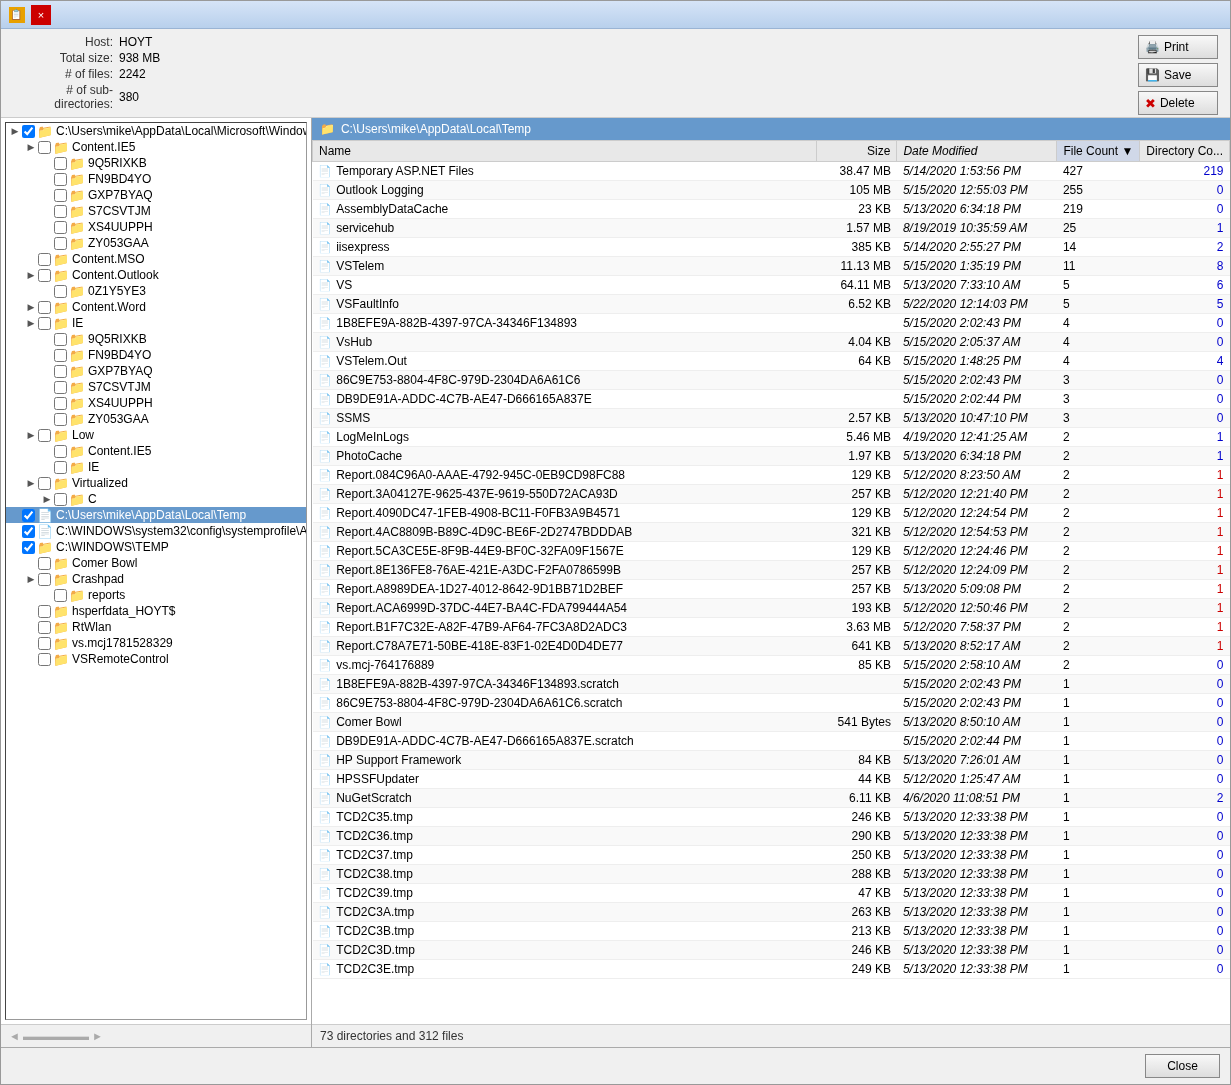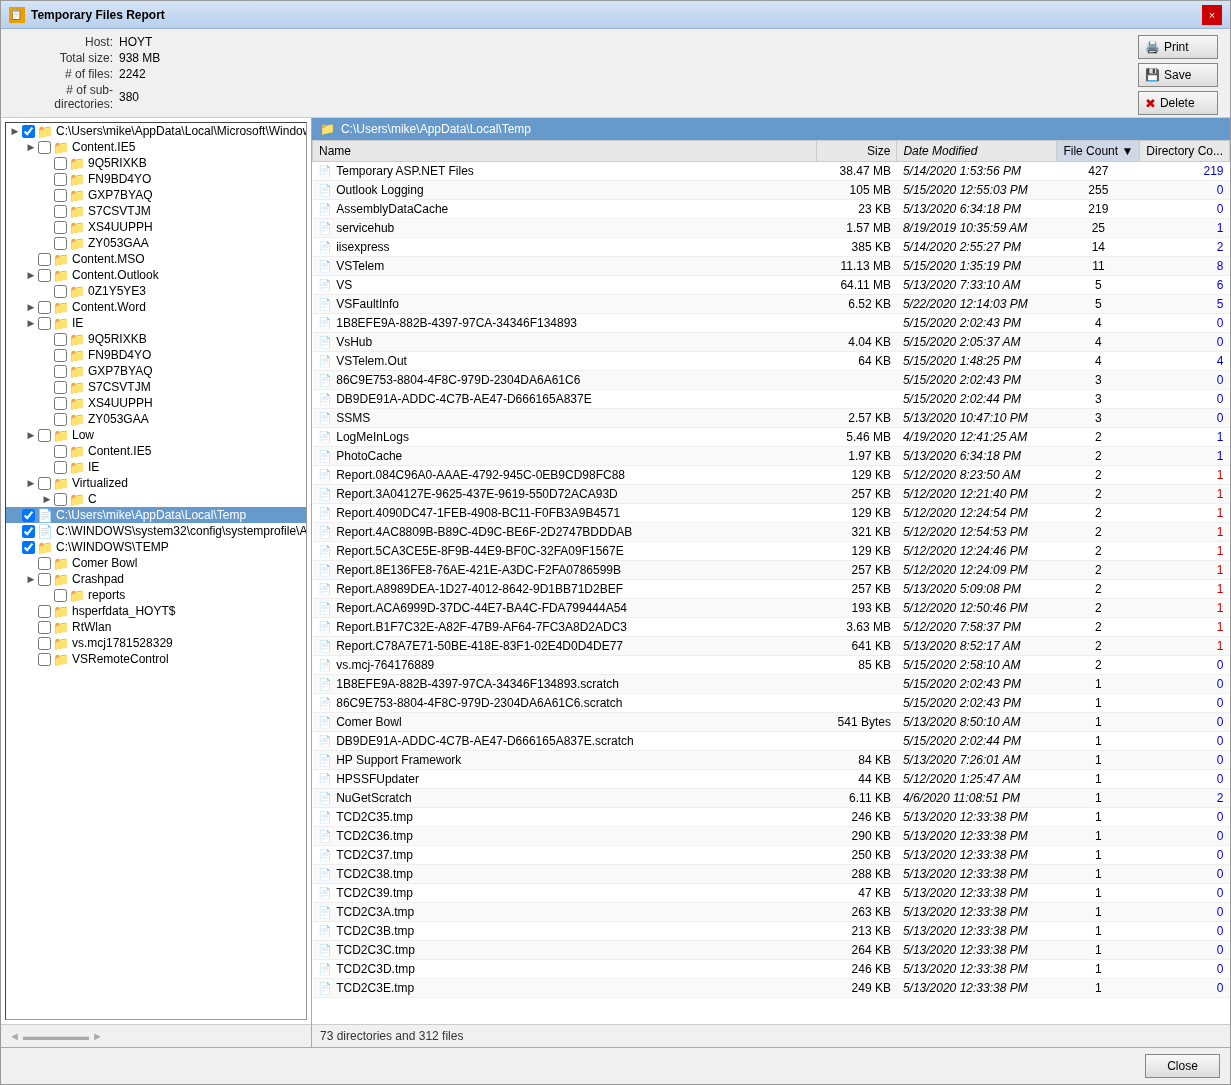--- a/index.html
+++ b/index.html
@@ -196,21 +196,21 @@
     }
     tbody tr:nth-child(even) { background: #f9f9f9; }
     tbody td {
       padding: 2px 6px;
       border-bottom: 1px solid #eee;
       white-space: nowrap;
     }
     .td-name { min-width: 300px; }
     .td-size { width: 80px; text-align: right; }
     .td-date { width: 160px; font-style: italic; }
-    .td-count { width: 80px; text-align: center; }
+    .td-count { width: 80px; text-align: left; }
     .td-dir { width: 80px; text-align: right; }
     .td-dir.blue { color: blue; }
     .td-dir.red { color: red; }
     .status-bar {
       padding: 4px 8px;
       background: #f0f0f0;
       border-top: 1px solid #ccc;
       font-size: 12px;
       color: #333;
     }
@@ -232,21 +232,20 @@
       font-size: 12px;
     }
   </style>
 </head>
 <body>
 
 <div class="window">
 
   <div class="title-bar">
     <span class="title-bar-icon">📋</span>
-    <span class="title-bar-text">Temporary Files Report</span>
     <button class="title-bar-close">×</button>
   </div>
 
   <div style="display:flex; background:#f0f0f0; padding:6px 0 4px 8px; position:relative; flex-shrink:0; border-bottom:1px solid #ccc;">
     <div class="info-section" style="background:transparent; border:none; padding:0;">
       <div class="info-row">
         <span class="info-label">Host:</span>
         <span class="info-value">HOYT</span>
       </div>
       <div class="info-row">
@@ -824,27 +823,20 @@
                 <td class="td-dir blue" style="color: rgb(0, 0, 204);">0</td>
               </tr>
               <tr>
                 <td class="td-name"><span style="font-size:11px;margin-right:4px;">📄</span>TCD2C3B.tmp</td>
                 <td class="td-size">213 KB</td>
                 <td class="td-date">5/13/2020 12:33:38 PM</td>
                 <td class="td-count">1</td>
                 <td class="td-dir blue" style="color: rgb(0, 0, 204);">0</td>
               </tr>
               <tr>
-                <td class="td-name"><span style="font-size:11px;margin-right:4px;">📄</span>TCD2C3C.tmp</td>
-                <td class="td-size">264 KB</td>
-                <td class="td-date">5/13/2020 12:33:38 PM</td>
-                <td class="td-count">1</td>
-                <td class="td-dir blue" style="color: rgb(0, 0, 204);">0</td>
-              </tr>
-              <tr>
                 <td class="td-name"><span style="font-size:11px;margin-right:4px;">📄</span>TCD2C3D.tmp</td>
                 <td class="td-size">246 KB</td>
                 <td class="td-date">5/13/2020 12:33:38 PM</td>
                 <td class="td-count">1</td>
                 <td class="td-dir blue" style="color: rgb(0, 0, 204);">0</td>
               </tr>
               <tr>
                 <td class="td-name"><span style="font-size:11px;margin-right:4px;">📄</span>TCD2C3E.tmp</td>
                 <td class="td-size">249 KB</td>
                 <td class="td-date">5/13/2020 12:33:38 PM</td>

